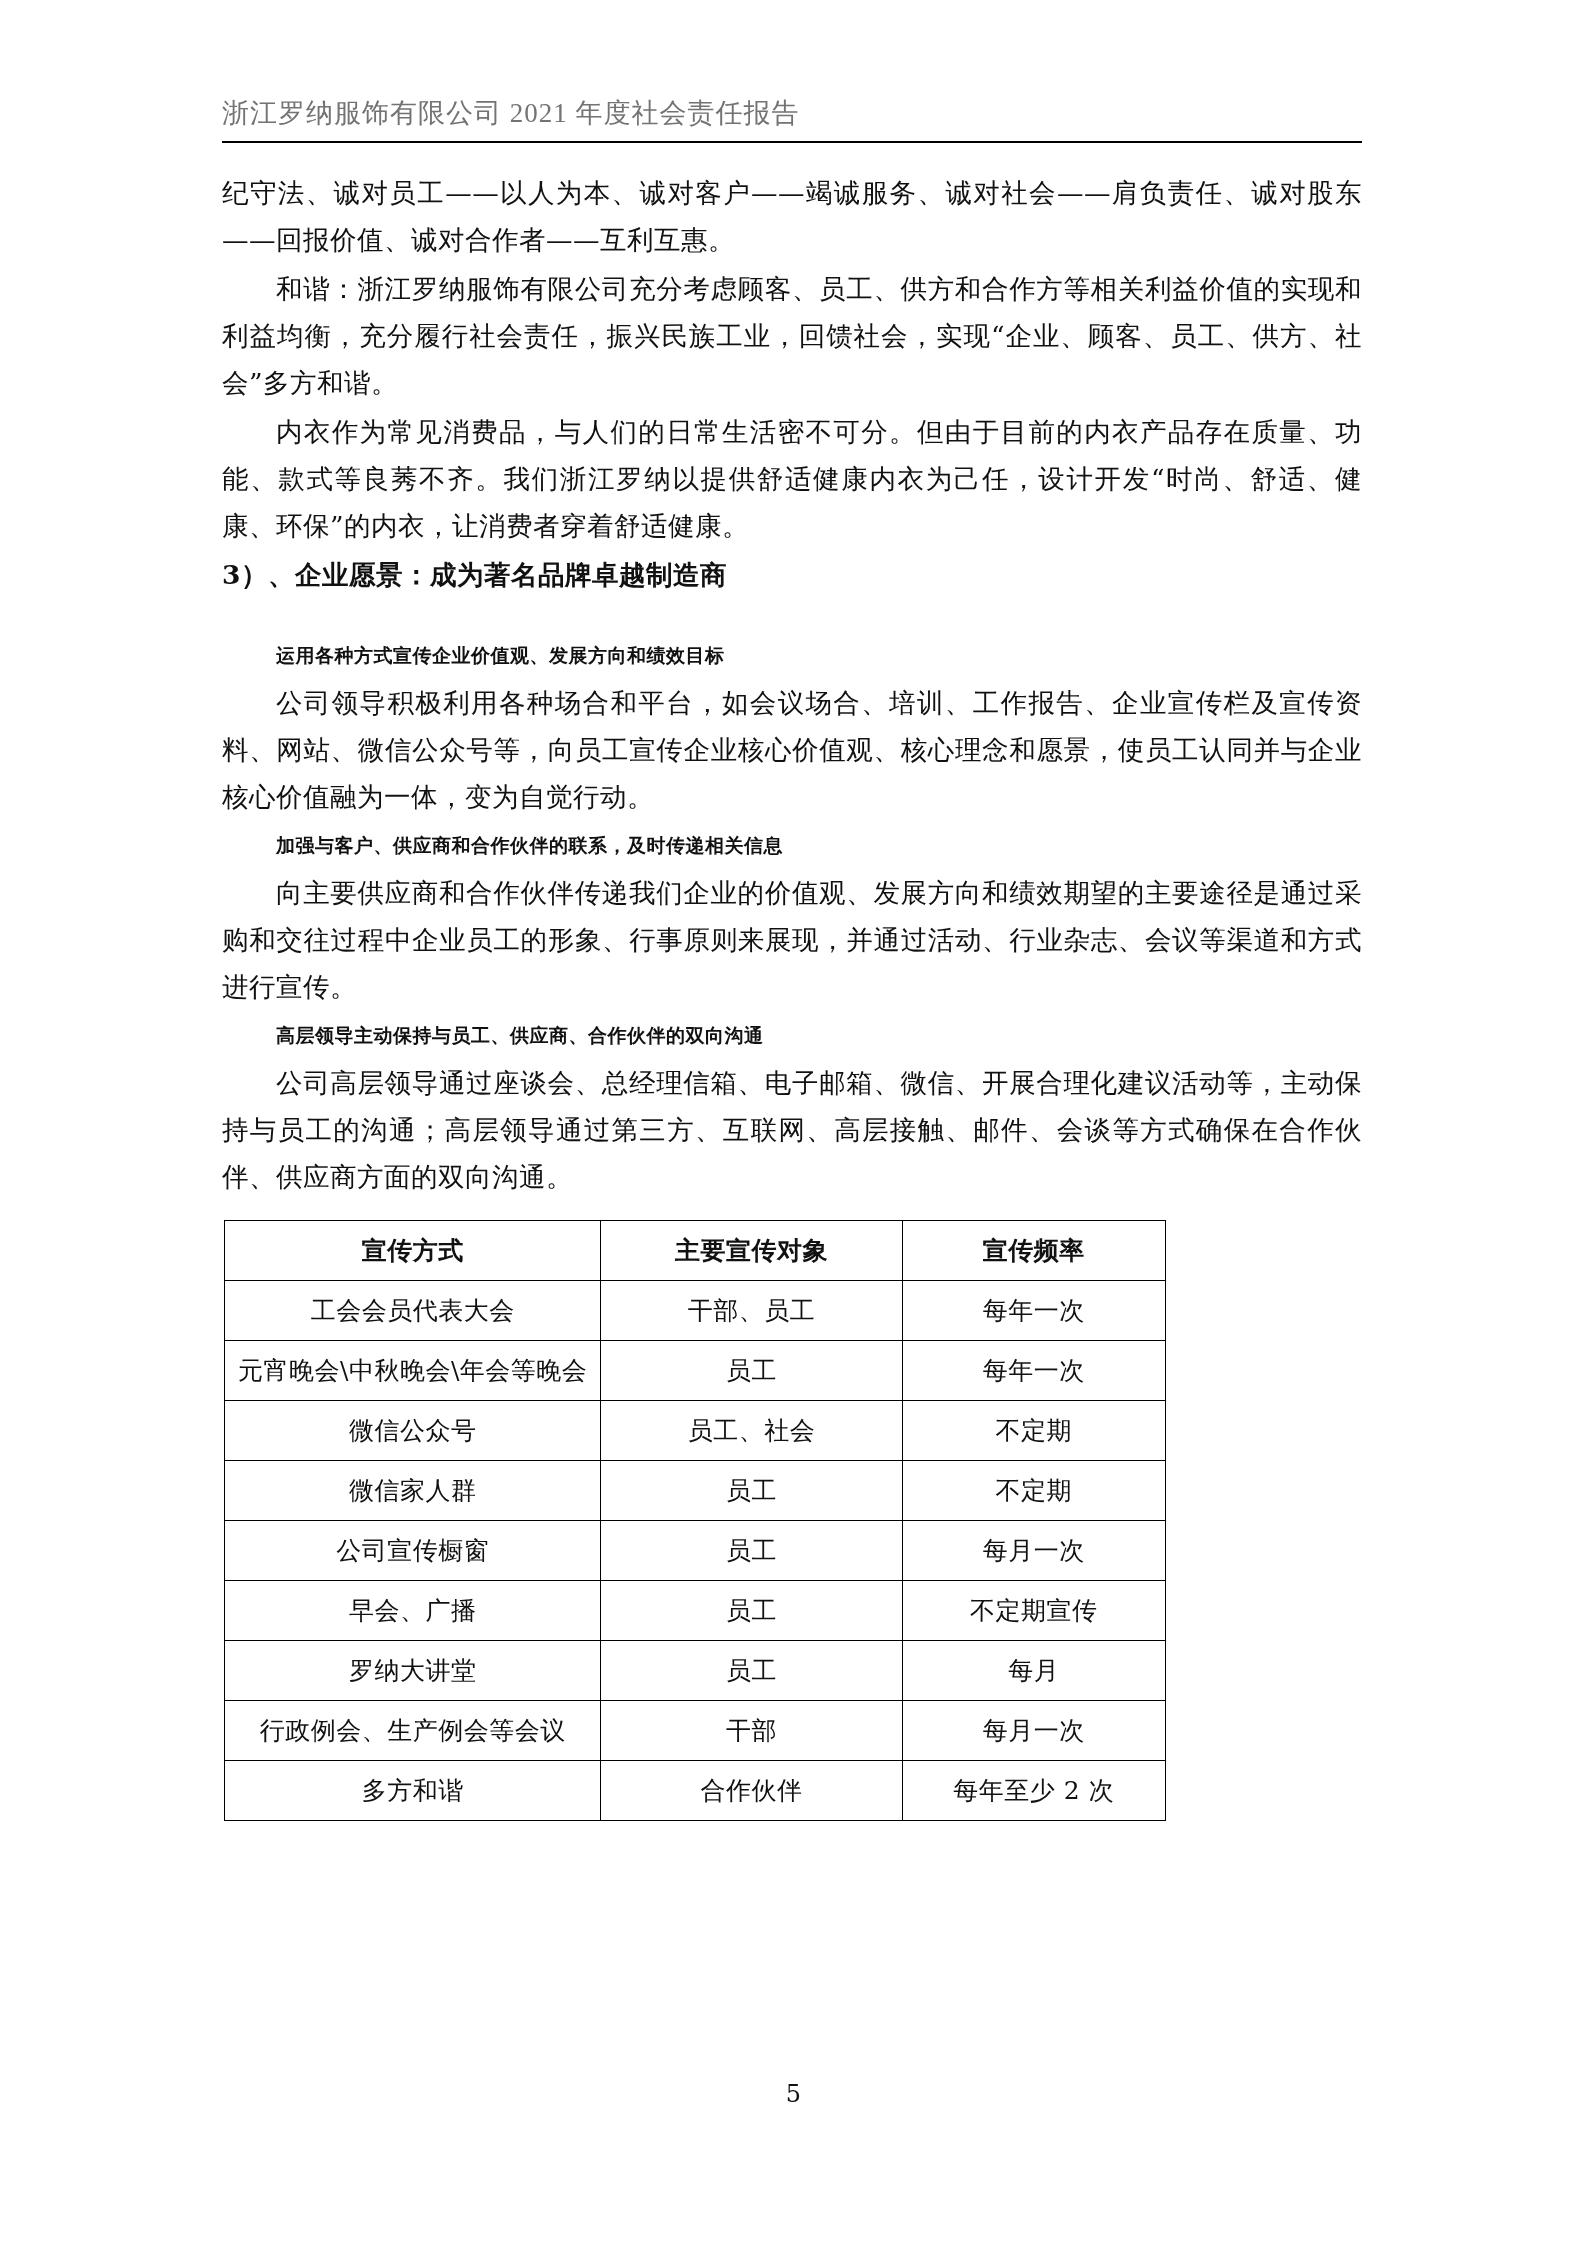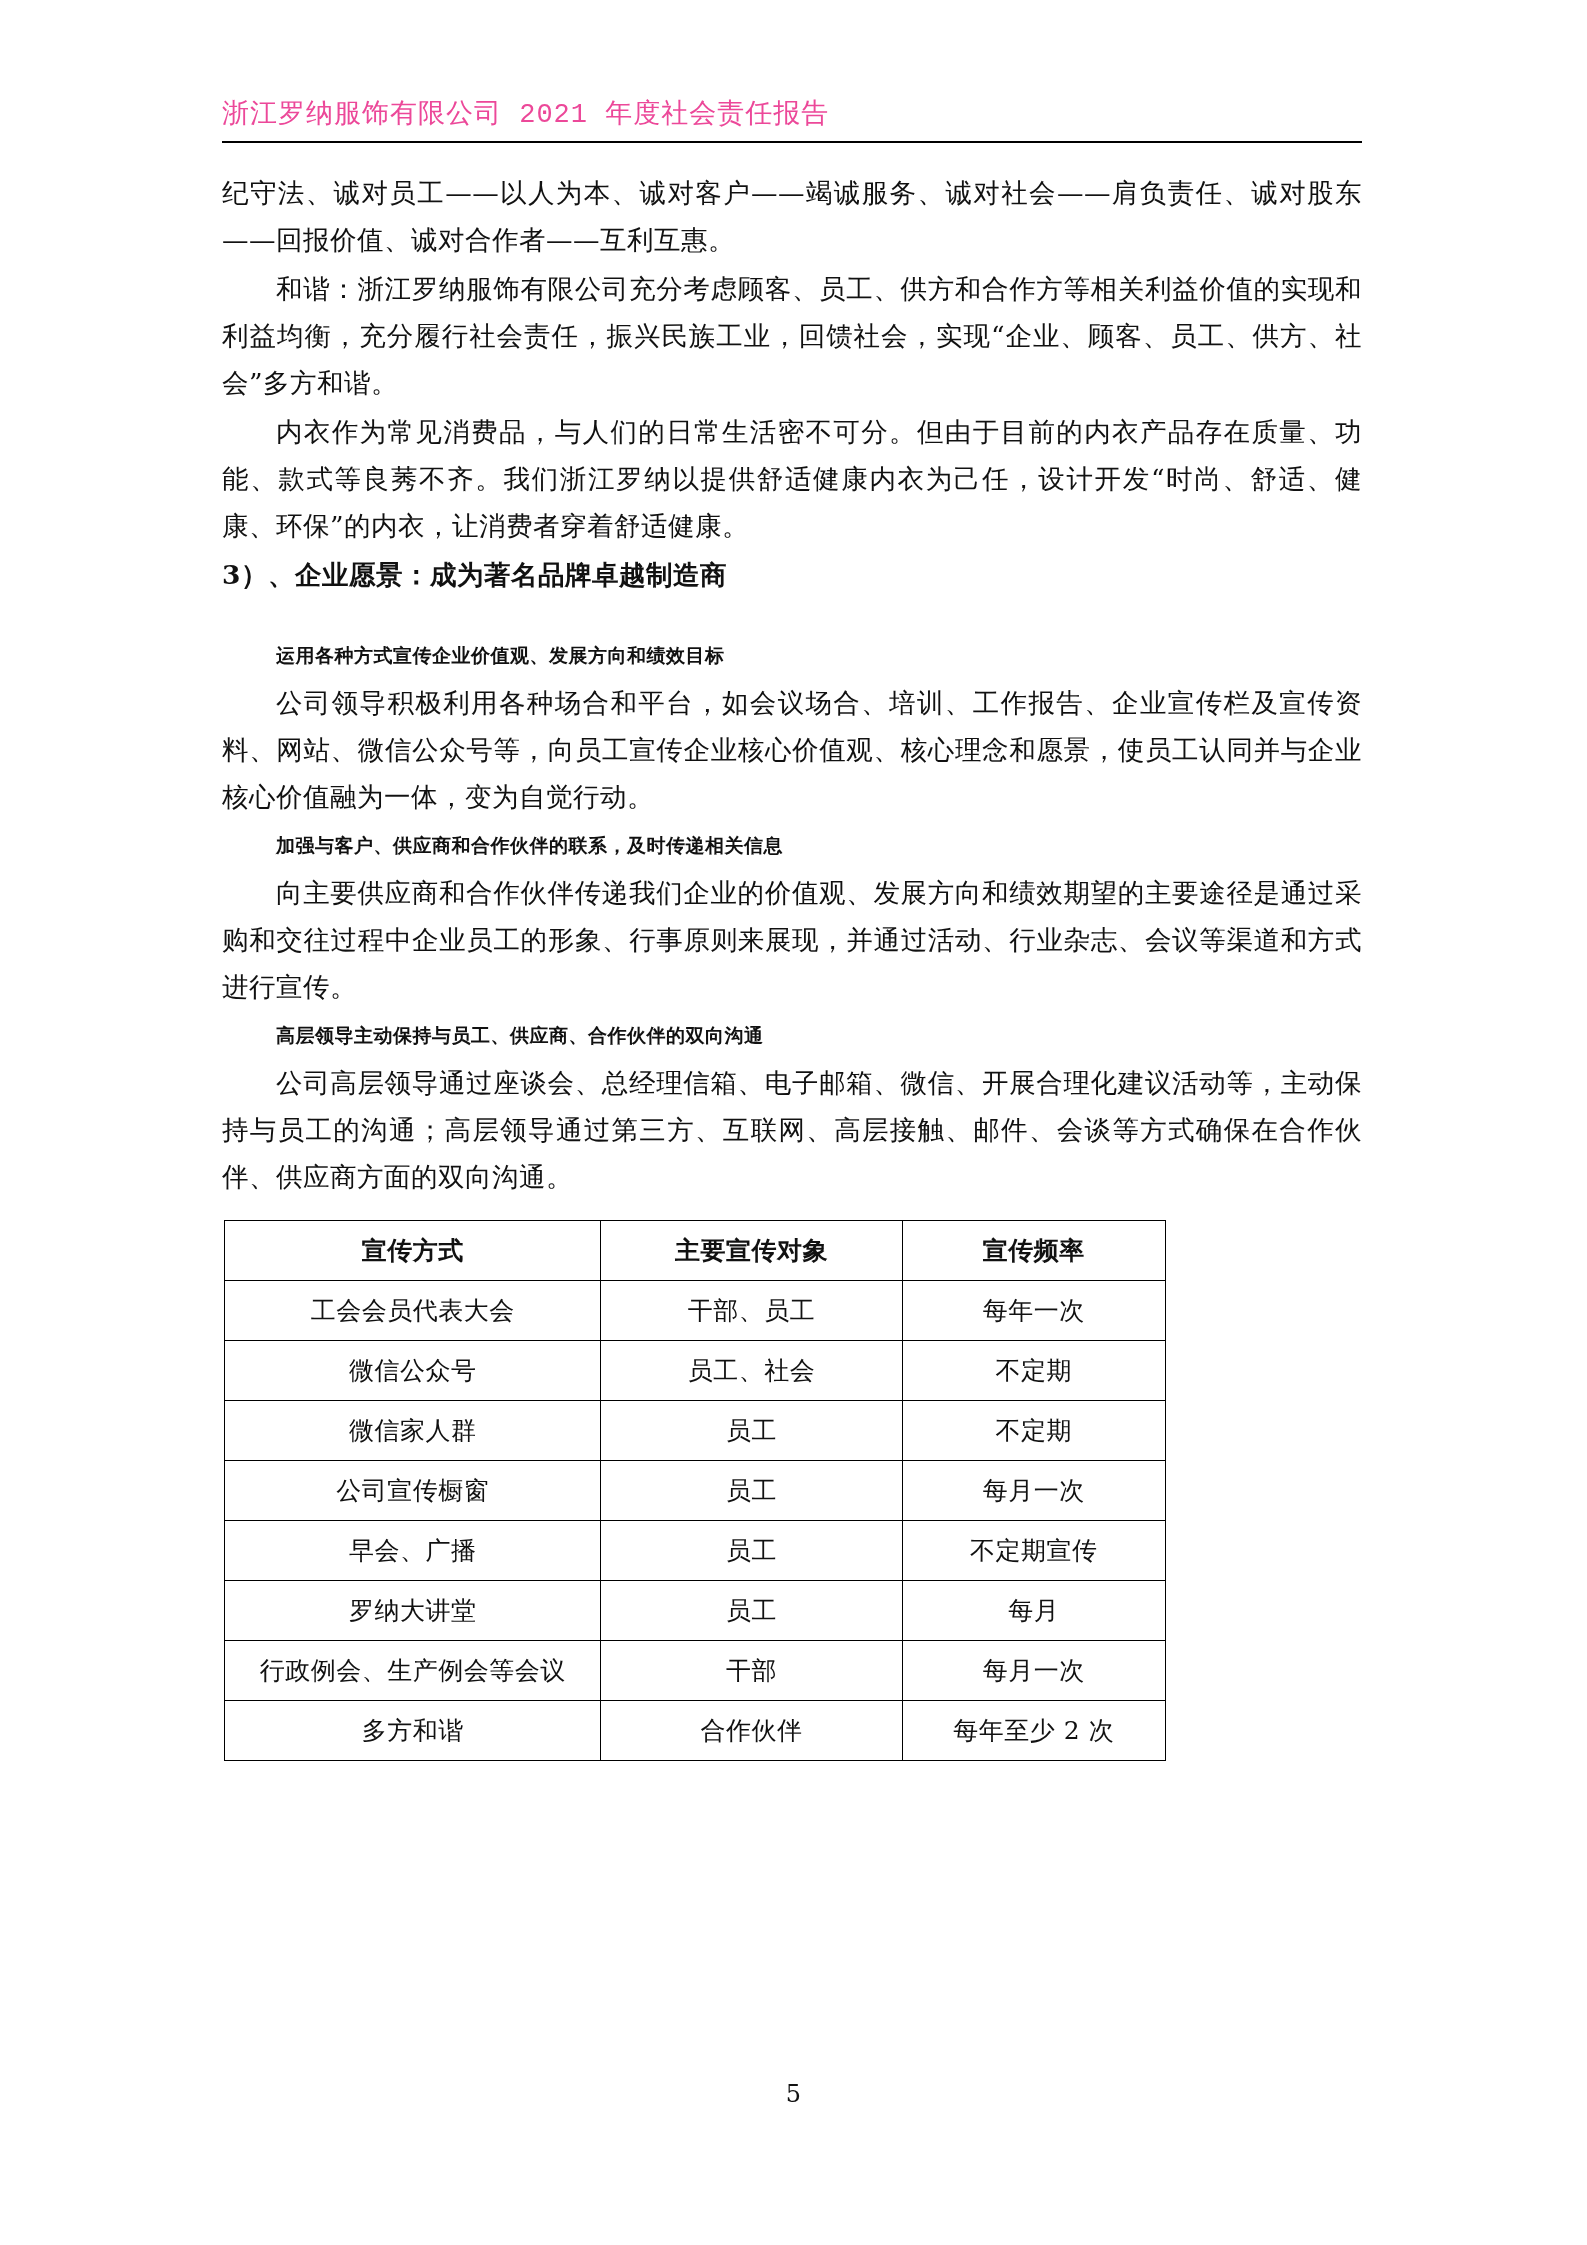--- a/index.html
+++ b/index.html
@@ -17,24 +17,24 @@
     color: #111111;
     box-sizing: border-box;
   }
   .content {
     position: absolute;
     left: 222px;
     top: 95px;
     width: 1140px;
   }
   .header-line {
-    font-family: Liberation Mono, monospace;
+    font-family: Liberation Serif, serif;
     font-size: 27px;
     letter-spacing: 1px;
-    color: #ec4899;
+    color: #737373;
     padding-bottom: 10px;
     white-space: nowrap;
   }
   .header-rule {
     border-bottom: 2px solid #000;
     width: 100%;
     margin-bottom: 26px;
   }
   p {
     margin: 0 0 2px 0;
@@ -149,20 +149,25 @@
           <td>宣传频率</td>
         </tr>
       </thead>
       <tbody>
         <tr>
           <td>工会会员代表大会</td>
           <td>干部、员工</td>
           <td>每年一次</td>
         </tr>
         <tr>
+          <td>元宵晚会\中秋晚会\年会等晚会</td>
+          <td>员工</td>
+          <td>每年一次</td>
+        </tr>
+        <tr>
           <td>微信公众号</td>
           <td>员工、社会</td>
           <td>不定期</td>
         </tr>
         <tr>
           <td>微信家人群</td>
           <td>员工</td>
           <td>不定期</td>
         </tr>
         <tr>

